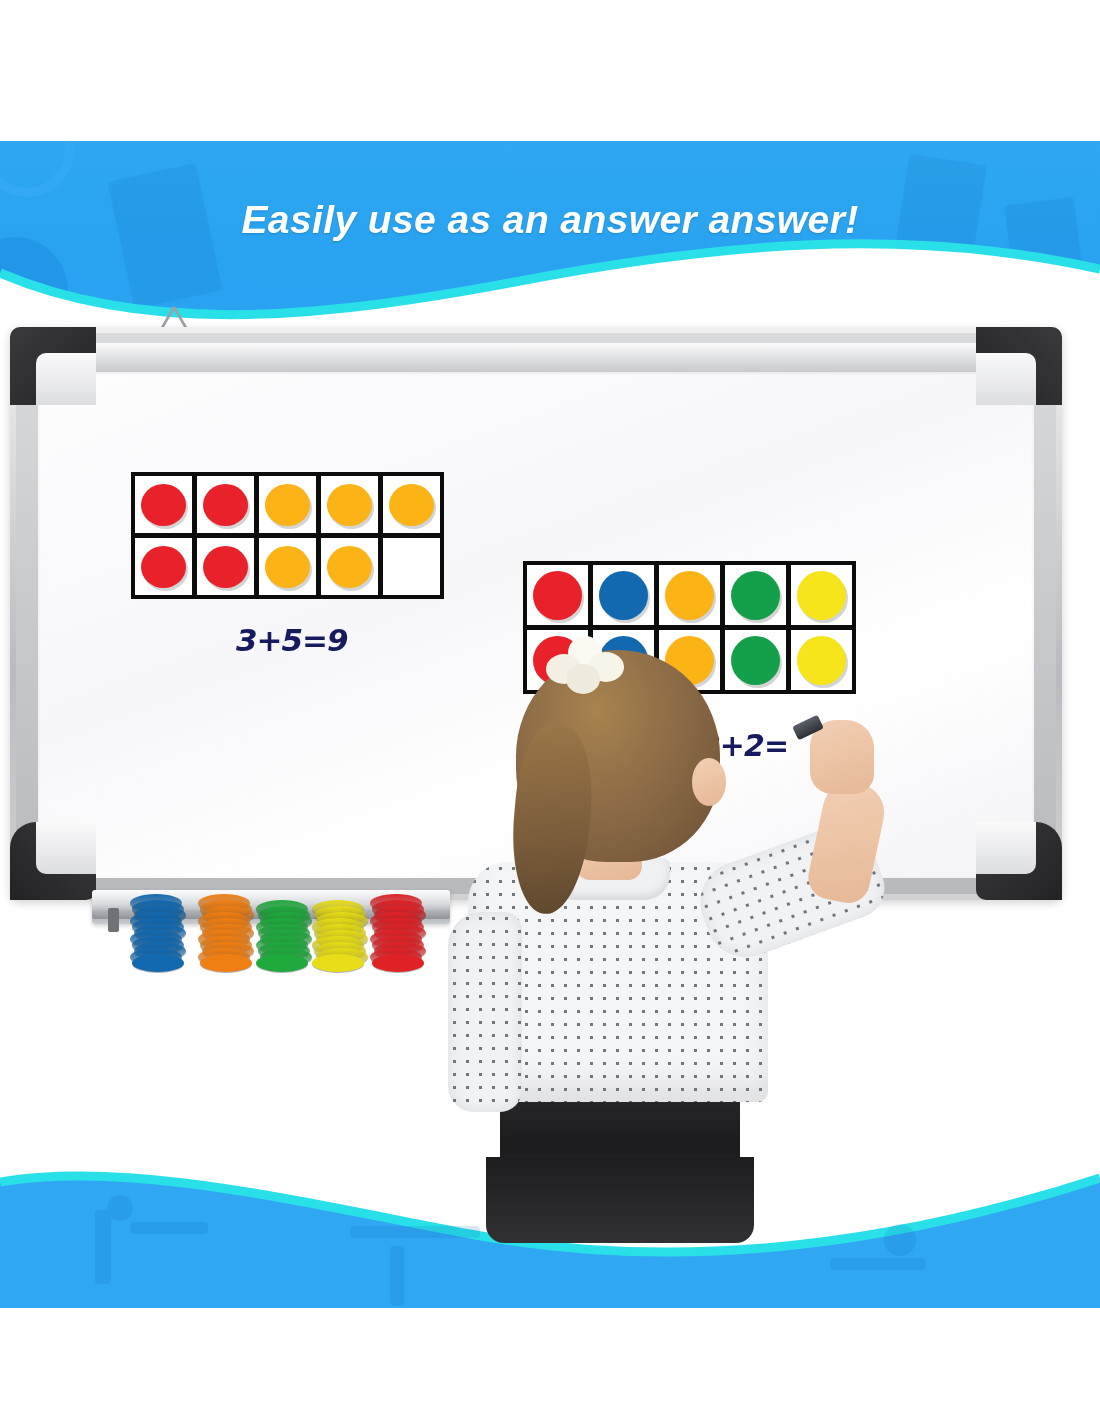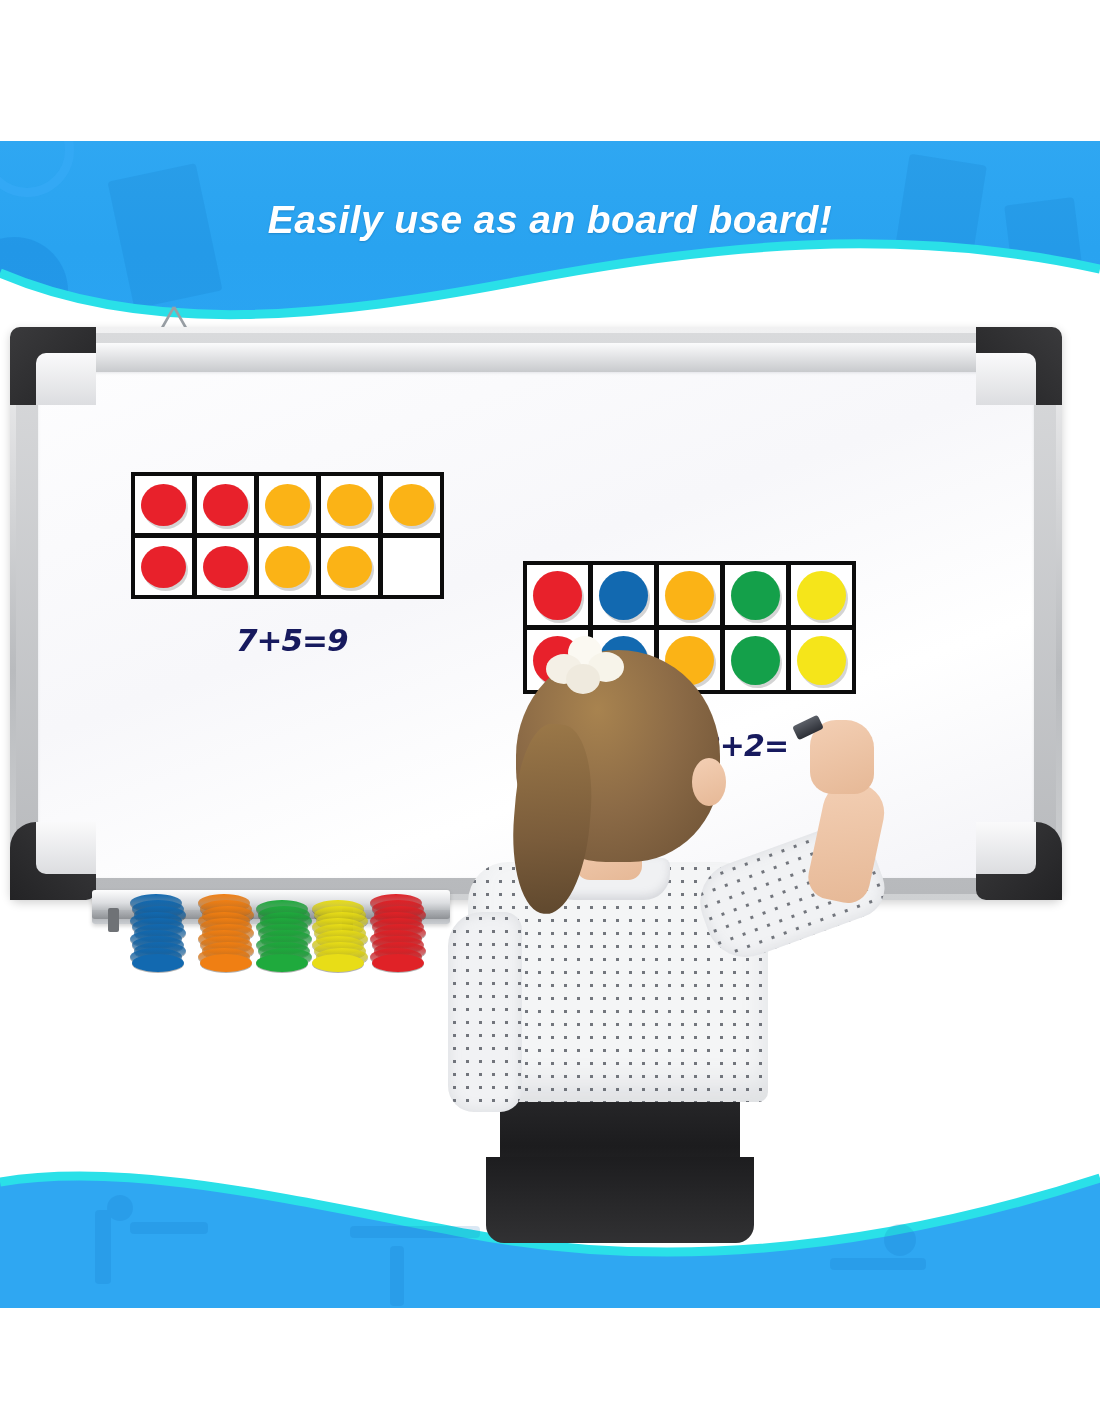--- a/index.html
+++ b/index.html
@@ -110,21 +110,21 @@
     <div class="deco-ring" style="left:-40px;top:96px;width:108px;height:108px;"></div>
     <div class="deco-ring2" style="left:-20px;top:-38px;width:76px;height:76px;"></div>
     <div class="banner-deco" style="left:120px;top:30px;width:90px;height:130px;transform:rotate(-12deg);"></div>
     <div class="banner-deco" style="left:900px;top:18px;width:78px;height:120px;transform:rotate(9deg);"></div>
     <div class="banner-deco" style="left:1010px;top:60px;width:70px;height:100px;transform:rotate(-7deg);"></div>
     <svg class="banner-svg" width="1100" height="195" viewBox="0 0 1100 195" preserveAspectRatio="none">
       <path d="M0,132 C150,196 330,176 520,140 C710,104 900,84 1100,128 L1100,195 L0,195 Z" fill="#ffffff"></path>
       <path d="M0,132 C150,196 330,176 520,140 C710,104 900,84 1100,128" fill="none" stroke="#2ae0e8" stroke-width="9"></path>
     </svg>
   </div>
-  <div class="banner-title">Easily use as an board board!</div>
+  <div class="banner-title">Easily use as an answer answer!</div>
 
   <svg class="board-hook" width="44" height="32" viewBox="0 0 44 32">
     <path d="M22,2 L6,30 M22,2 L38,30 M4,30 L40,30" fill="none" stroke="#9aa0a6" stroke-width="2.6"></path>
   </svg>
 
   <div class="board">
     <div class="board-frame">
       <div class="board-frame-inner"></div>
     </div>
     <div class="top-rail"></div>
@@ -172,21 +172,21 @@
         </div>
         <div class="tf-cell">
           <div class="chip" style="background: rgb(251, 179, 22);"></div>
         </div>
         <div class="tf-cell">
           <div class="chip" style="background: rgb(251, 179, 22);"></div>
         </div>
         <div class="tf-cell"></div>
       </div>
     </div>
-  <div class="equation" id="eq1">7+5=9</div>
+  <div class="equation" id="eq1">3+5=9</div>
 
   <div class="tenframe" id="frame2">
       <div class="tf-row">
         <div class="tf-cell">
           <div class="chip" style="background: rgb(232, 33, 43);"></div>
         </div>
         <div class="tf-cell">
           <div class="chip" style="background: rgb(18, 105, 176);"></div>
         </div>
         <div class="tf-cell">

